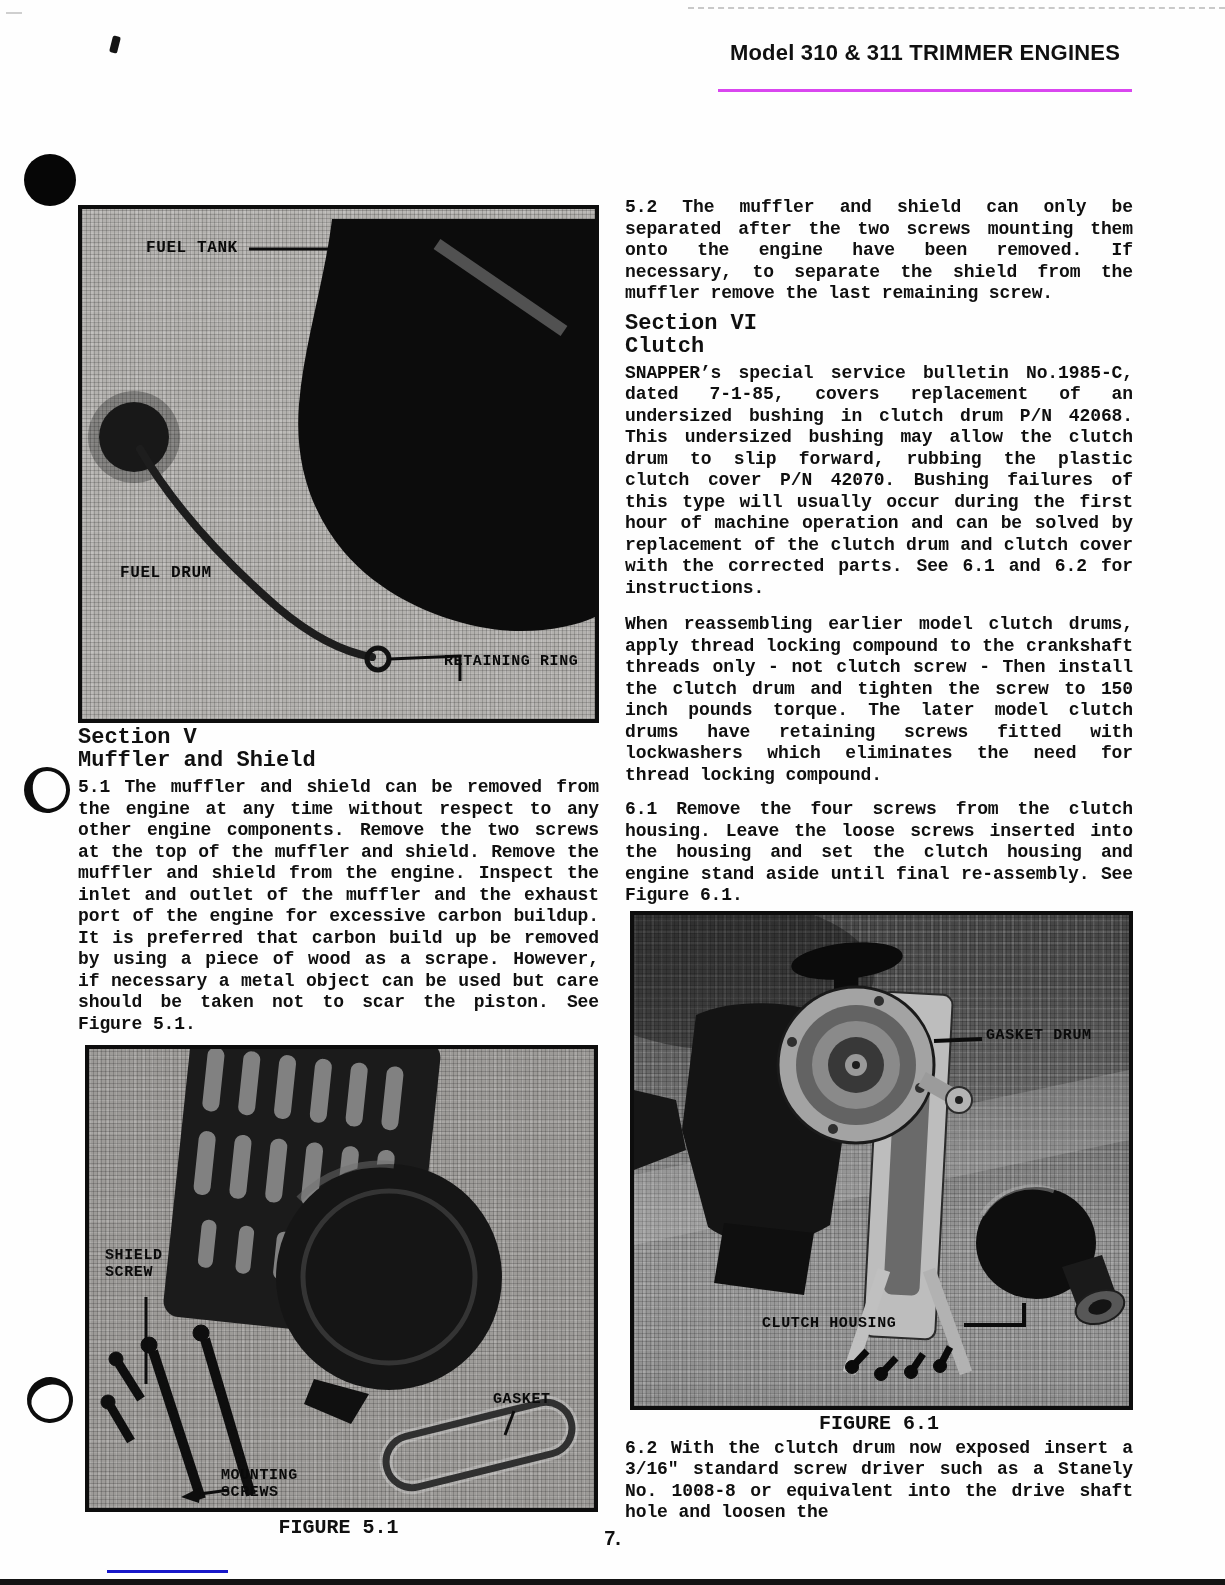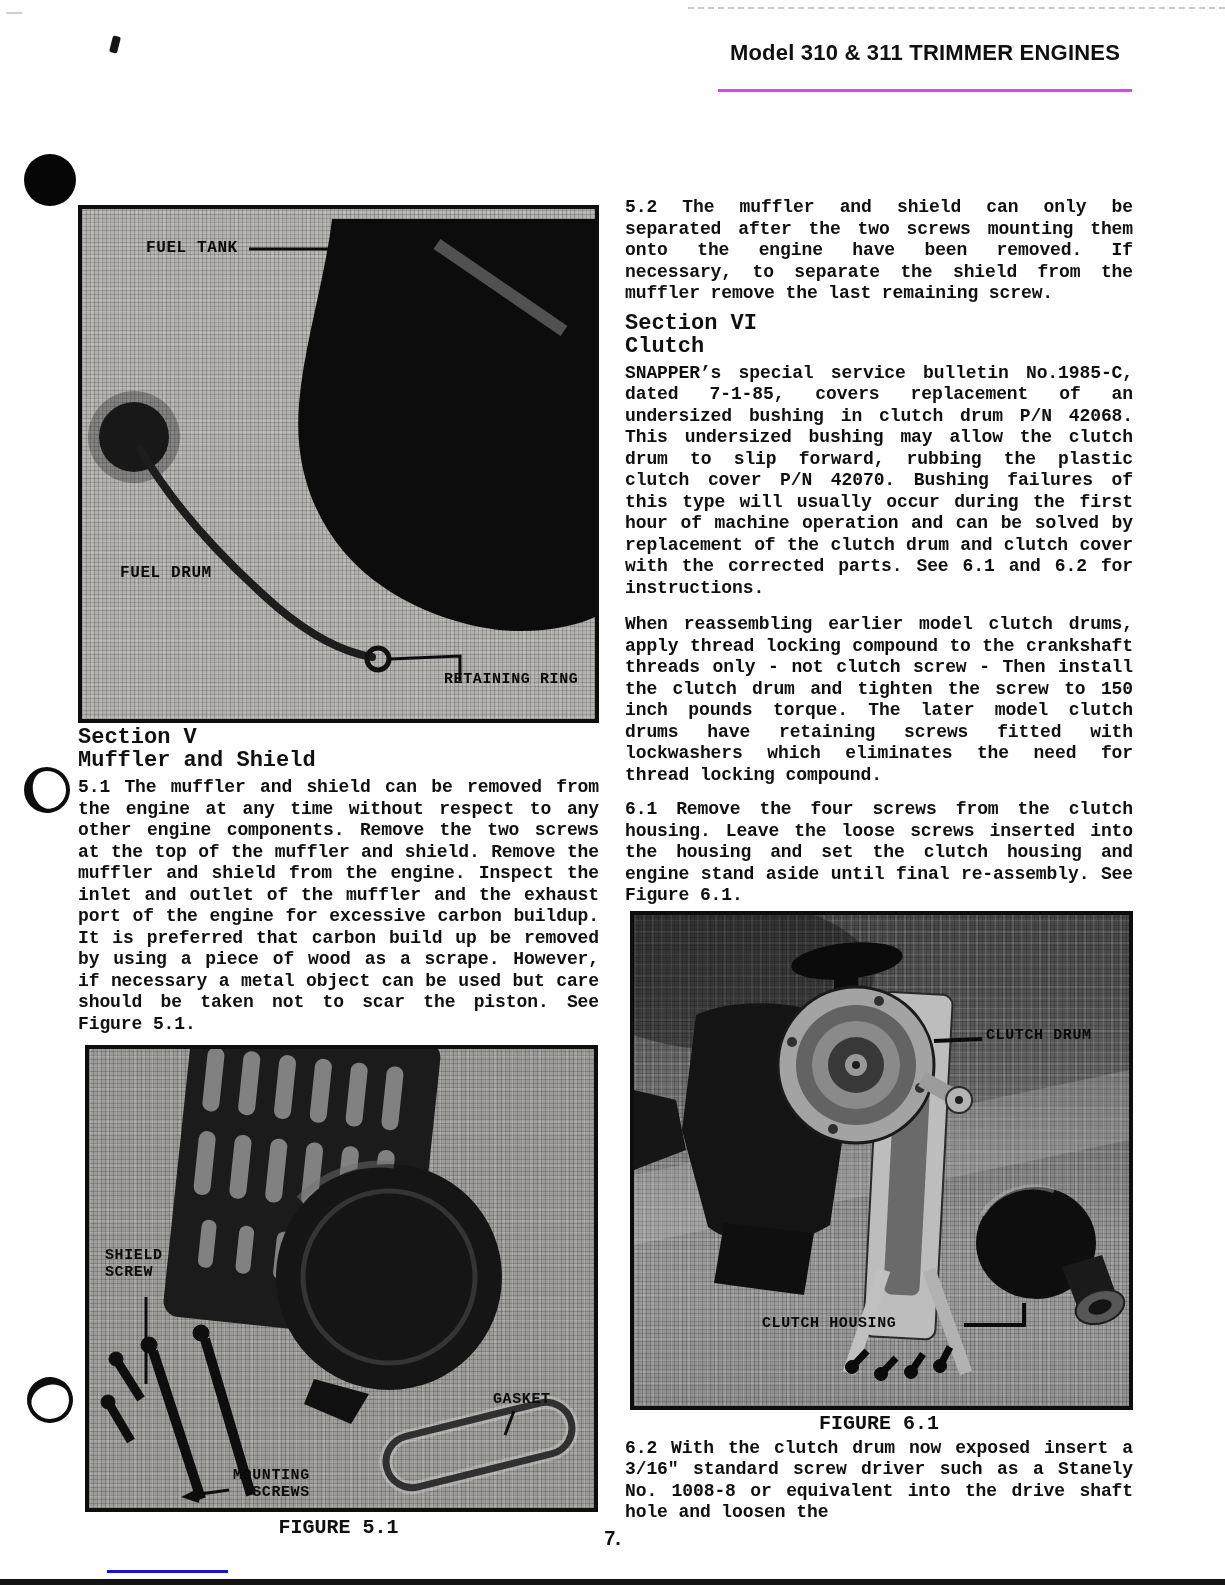--- a/index.html
+++ b/index.html
@@ -114,21 +114,21 @@
         <line x1="355" y1="35" x2="482" y2="122" stroke="#8a8a8a" stroke-width="12" opacity="0.55"></line>
         <circle cx="52" cy="228" r="46" fill="rgba(25,25,25,0.32)"></circle>
         <circle cx="52" cy="228" r="35" fill="#181818"></circle>
         <path d="M58,240 C90,295 140,350 195,398 C240,436 272,445 290,448" fill="none" stroke="#1d1d1d" stroke-width="8" stroke-linecap="round"></path>
         <circle cx="296" cy="450" r="11" fill="none" stroke="#111" stroke-width="5"></circle>
         <line x1="167" y1="40" x2="246" y2="40" stroke="#0b0b0b" stroke-width="3"></line>
         <polyline points="308,450 378,447 378,472" fill="none" stroke="#0b0b0b" stroke-width="3"></polyline>
       </svg>
       <div class="plabel" style="left:64px; top:30px;">FUEL TANK</div>
       <div class="plabel" style="left:38px; top:355px;">FUEL DRUM</div>
-      <div class="plabel sm" style="left:352px; top:462px;padding-left:10px;">RETAINING RING</div>
+      <div class="plabel sm" style="left:352px; top:444px;padding-left:10px;">RETAINING RING</div>
     </div>
 
     <div class="hcap" style="margin-top:3px;">Section V</div>
     <div class="hcap">Muffler and Shield</div>
 
     <div class="para" style="margin-top:5px;">5.1 The muffler and shield can be removed from the engine at any time without respect to any other engine components. Remove the two screws at the top of the muffler and shield. Remove the muffler and shield from the engine. Inspect the inlet and outlet of the muffler and the exhaust port of the engine for excessive carbon buildup. It is preferred that carbon build up be removed by using a piece of wood as a scrape. However, if necessary a metal object can be used but care should be taken not to scar the piston. See Figure 5.1.</div>
 
     <div class="photo" id="fig51">
       <div class="ht"></div>
       <svg viewBox="0 0 505 459" width="505" height="459">
@@ -173,21 +173,21 @@
           <rect x="295" y="370" width="190" height="52" rx="26" fill="none" stroke="#303030" stroke-width="7"></rect>
         </g>
         <line x1="57" y1="248" x2="57" y2="335" stroke="#0d0d0d" stroke-width="3"></line>
         <line x1="425" y1="362" x2="416" y2="386" stroke="#0d0d0d" stroke-width="3"></line>
         <line x1="140" y1="441" x2="104" y2="446" stroke="#0d0d0d" stroke-width="3"></line>
         <polygon points="92,448 112,438 110,454" fill="#0d0d0d"></polygon>
       </svg>
       <div class="plabel sm" style="left:16px; top:198px;">SHIELD
 SCREW</div>
       <div class="plabel sm" style="left:404px; top:342px;">GASKET</div>
-      <div class="plabel sm" style="left:144px; top:418px;text-align:right;">MOUNTING
+      <div class="plabel sm" style="left:132px; top:418px;">MOUNTING
 SCREWS</div>
     </div>
 
     <div class="cap" style="margin-top:4px;">FIGURE 5.1</div>
   </div>
 
   <div class="col" id="col-right">
 
     <div class="para">5.2 The muffler and shield can only be separated after the two screws mounting them onto the engine have been removed. If necessary, to separate the shield from the muffler remove the last remaining screw.</div>
 
@@ -244,21 +244,21 @@
           <line x1="247" y1="459" x2="262" y2="443" stroke-width="7"></line>
             <circle cx="247" cy="459" r="6.5"></circle>
           <line x1="277" y1="457" x2="289" y2="439" stroke-width="7"></line>
             <circle cx="277" cy="457" r="6.5"></circle>
           <line x1="306" y1="451" x2="316" y2="432" stroke-width="7"></line>
             <circle cx="306" cy="451" r="6.5"></circle>
         </g>
         <line x1="300" y1="126" x2="348" y2="124" stroke="#0b0b0b" stroke-width="4"></line>
         <polyline points="330,410 390,410 390,388" fill="none" stroke="#0b0b0b" stroke-width="4"></polyline>
       </svg>
-      <div class="plabel sm" style="left:352px; top:112px;">CLUTCH DRUM</div>
+      <div class="plabel sm" style="left:352px; top:112px;">GASKET DRUM</div>
       <div class="plabel sm" style="left:128px; top:400px;">CLUTCH HOUSING</div>
     </div>
 
     <div class="cap" style="margin-top:2px;">FIGURE 6.1</div>
     <div class="para" style="margin-top:2px;">6.2 With the clutch drum now exposed insert a 3/16″ standard screw driver such as a Stanely No. 1008-8 or equivalent into the drive shaft hole and loosen the</div>
   </div>
 
   <div class="pagenum">7.</div>
   <div class="blue-line"></div>
   <div class="bottom-bar"></div>

